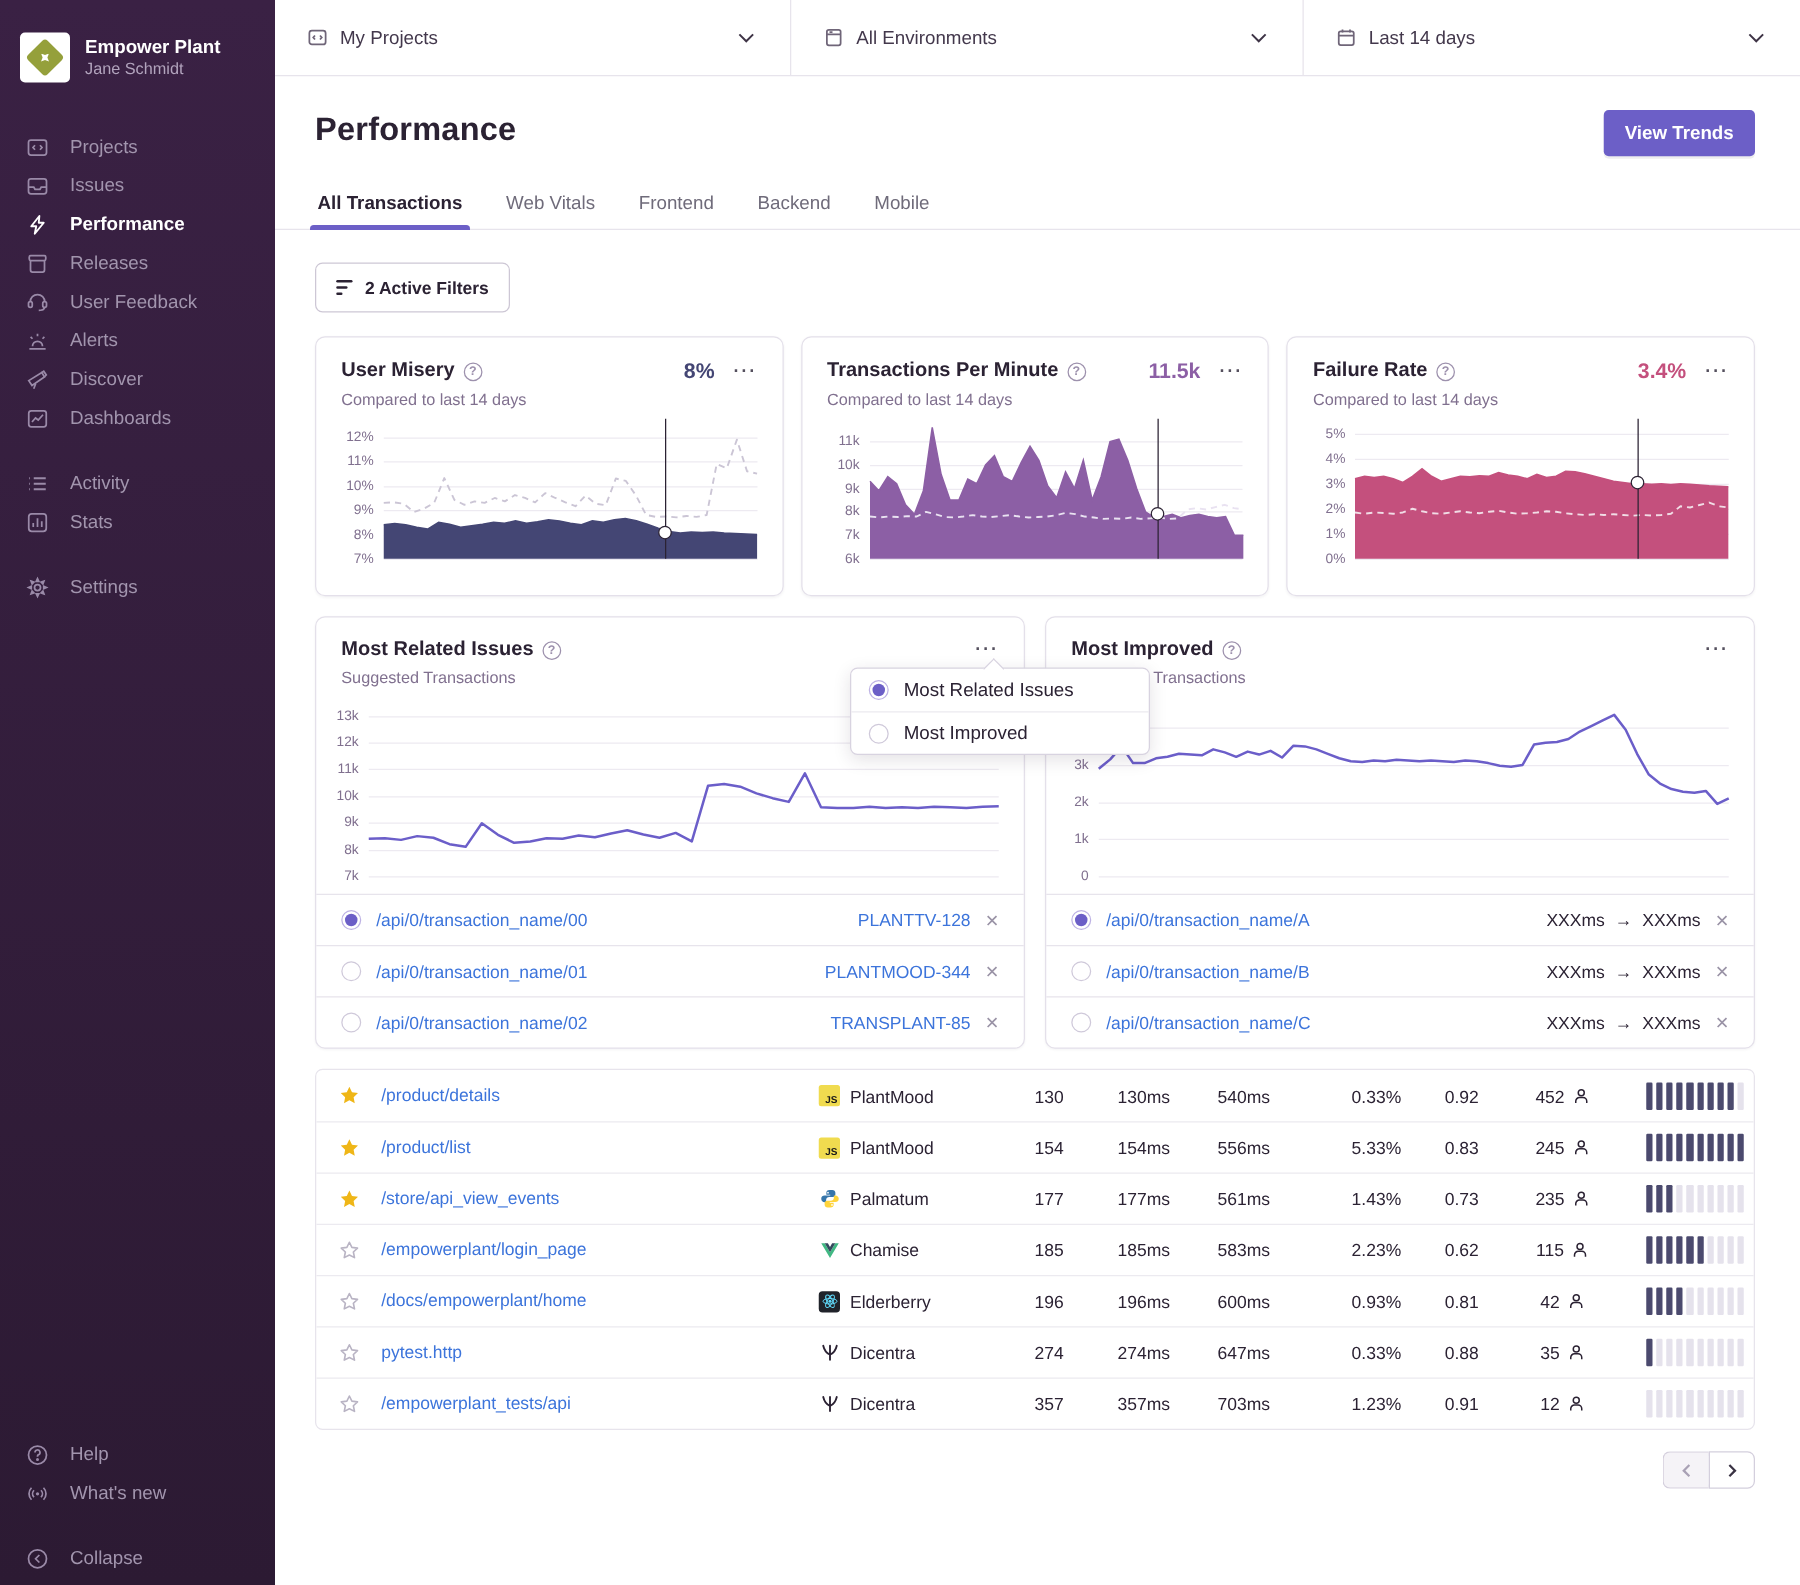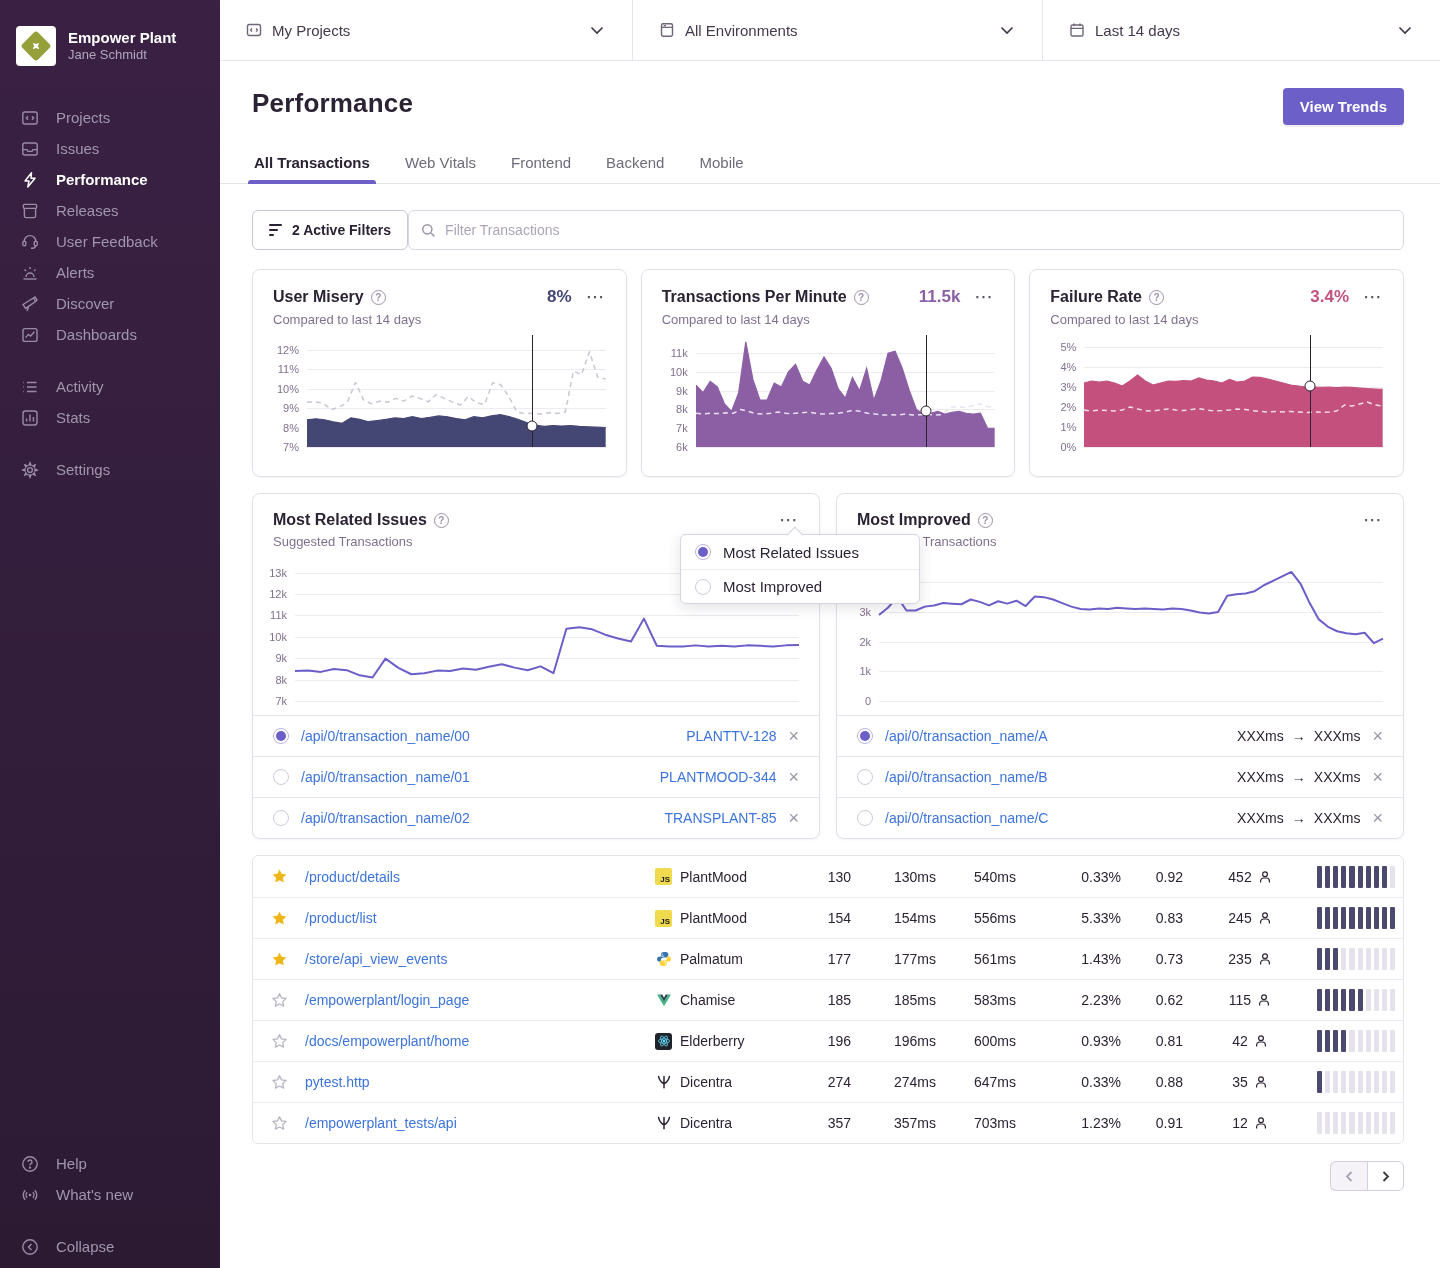--- a/index.html
+++ b/index.html
@@ -360,29 +360,20 @@
 
     <div class="filter-row">
       <button class="btn-filters">
         <span class="filter-glyph">
             <i></i>
             <i></i>
             <i></i>
           </span>
         <span>2 Active Filters</span>
       </button>
-      <div class="search-box">
-        <span class="search-icon">
-            <svg width="15" height="15" viewBox="0 0 15 15" fill="none" stroke="currentColor" stroke-width="1.5">
-              <circle cx="6.3" cy="6.3" r="4.6"></circle>
-              <path d="M10 10 L13.4 13.4"></path>
-            </svg>
-          </span>
-        <input type="text" placeholder="Filter Transactions" style="">
-      </div>
     </div>
 
     <div class="stat-row" id="stat-row">
         <div class="card stat-card">
           <div class="stat-head">
        <span class="stat-title">User Misery</span>
        <span class="help-icon">?</span>
        <span class="stat-value" style="color:#444674">8%</span>
        <span class="dots-icon">⋯</span>
      </div>

